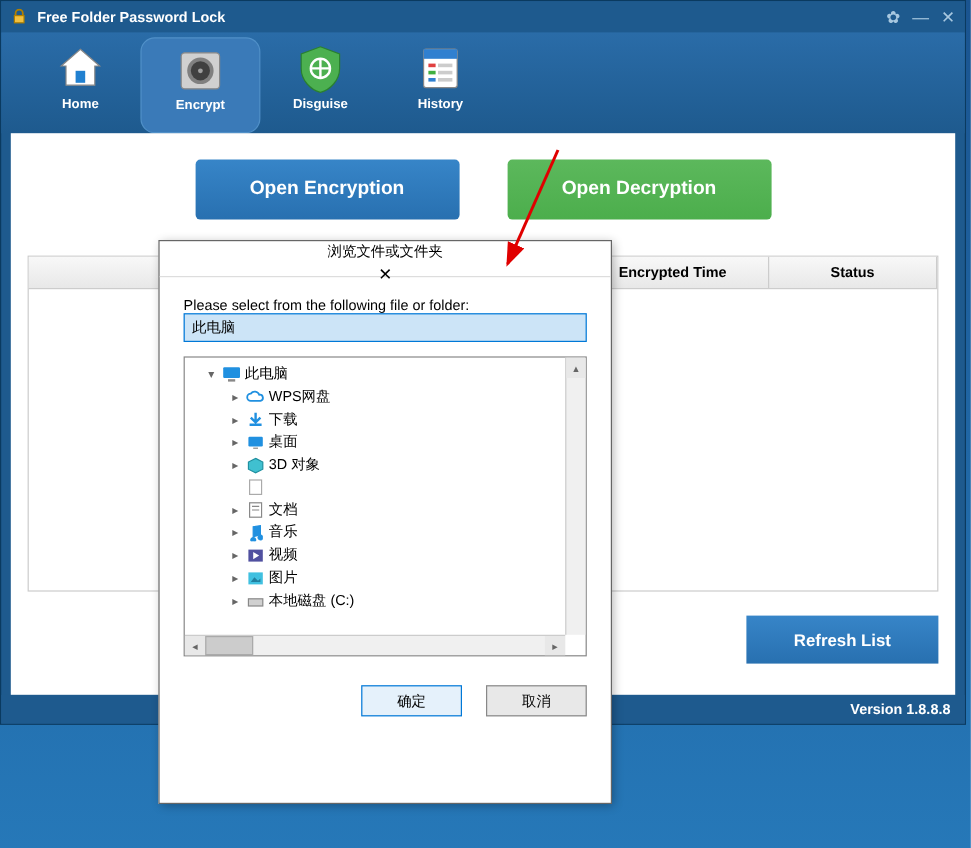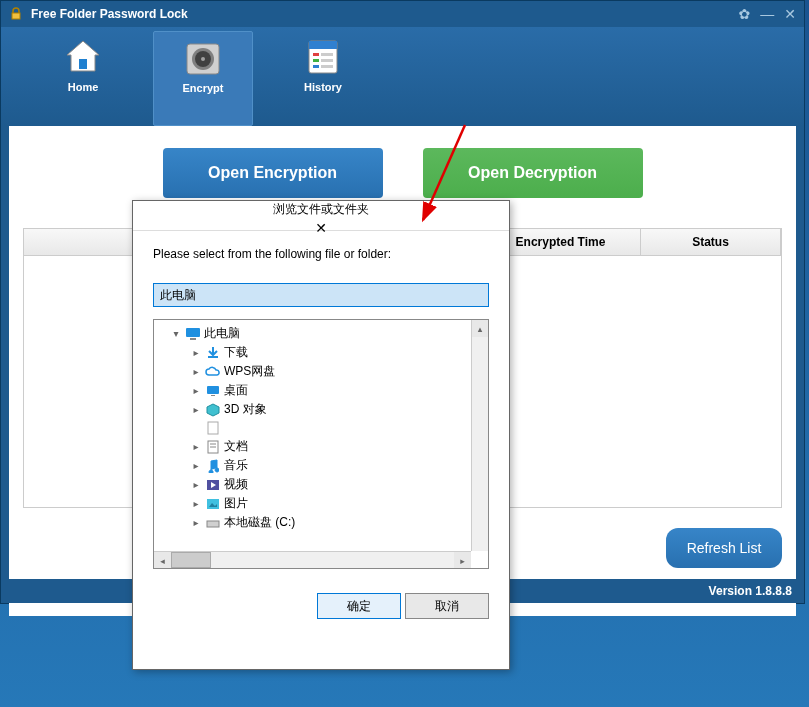--- a/index.html
+++ b/index.html
@@ -6,65 +6,65 @@
     body { width: 809px; height: 707px; background: linear-gradient(to bottom, #1a5490 0%, #2678b8 100%); position: relative; overflow: hidden; }
     
     .app-window { position: absolute; top: 0; left: 0; width: 805px; height: 604px; background: #1e5a8e; border: 1px solid #0a3a60; }
     
     .title-bar { height: 26px; background: #1e5a8e; display: flex; align-items: center; padding: 0 8px; color: #fff; font-size: 12px; }
     .title-bar .lock-icon { width: 14px; height: 14px; margin-right: 8px; display: flex; align-items: center; justify-content: center; }
     .title-bar .title-text { flex: 1; font-weight: bold; }
     .title-bar .win-controls { display: flex; gap: 10px; }
     .title-bar .win-controls span { cursor: pointer; font-size: 14px; color: #a8c8e0; }
     
-    .toolbar { height: 99px; background: linear-gradient(to bottom, #2a6ca8 0%, #1e5a8e 100%); display: flex; padding: 4px 32px 0; gap: 20px; }
+    .toolbar { height: 84px; background: linear-gradient(to bottom, #2a6ca8 0%, #1e5a8e 100%); display: flex; padding: 4px 16px 0; }
     .toolbar-item { width: 100px; display: flex; flex-direction: column; align-items: center; padding: 4px; cursor: pointer; }
-    .toolbar-item.active { background: #3a7ab8; border: 1px solid #5090c8; border-radius: 2px; }
+    .toolbar-item.active { background: #3a7ab8; border: 1px solid #5090c8; border-radius: 12px; }
     .toolbar-icon { width: 44px; height: 44px; display: flex; align-items: center; justify-content: center; }
     .toolbar-label { color: #fff; font-size: 11px; font-weight: bold; margin-top: 2px; }
     
     .content { background: #fff; margin: 0 8px 8px 8px; height: 490px; padding: 14px; position: relative; }
     
     .main-buttons { display: flex; justify-content: center; gap: 40px; margin-top: 8px; margin-bottom: 30px; }
     .big-btn { width: 220px; height: 50px; border: none; border-radius: 4px; font-size: 16px; font-weight: bold; color: #fff; cursor: pointer; }
     .big-btn.blue { background: linear-gradient(to bottom, #3785c8 0%, #2870b0 100%); }
     .big-btn.green { background: linear-gradient(to bottom, #5cb85c 0%, #4cae4c 100%); }
     
     .table-area { border: 1px solid #ccc; height: 280px; }
     .table-header { display: flex; background: linear-gradient(to bottom, #f8f8f8 0%, #e8e8e8 100%); border-bottom: 1px solid #ccc; }
     .table-header .col { padding: 6px 8px; font-size: 12px; font-weight: bold; border-right: 1px solid #ccc; text-align: center; }
     .col-path { flex: 1; }
     .col-time { width: 160px; }
     .col-status { width: 140px; }
     
     .bottom-buttons { display: flex; justify-content: flex-end; gap: 14px; margin-top: 20px; }
-    .action-btn { width: 116px; height: 40px; border: none; border-radius: 12px; background: linear-gradient(to bottom, #3785c8 0%, #2870b0 100%); color: #fff; font-size: 14px; font-weight: normal; cursor: pointer; }
+    .action-btn { width: 160px; height: 40px; border: none; border-radius: 0; background: linear-gradient(to bottom, #3785c8 0%, #2870b0 100%); color: #fff; font-size: 14px; font-weight: bold; cursor: pointer; }
     
     .version-bar { position: absolute; bottom: 0; left: 0; right: 0; height: 24px; background: #1e5a8e; color: #fff; font-size: 12px; font-weight: bold; display: flex; align-items: center; justify-content: flex-end; padding-right: 12px; }
     
     
     .dialog { position: absolute; left: 132px; top: 200px; width: 378px; height: 470px; background: #fff; border: 1px solid #666; box-shadow: 2px 2px 8px rgba(0,0,0,0.3); z-index: 100; }
     .dialog-title { height: 30px; display: flex; align-items: center; justify-content: space-between; padding: 0 8px; border-bottom: 1px solid #ddd; font-size: 12px; flex-direction: column; }
     .dialog-close { cursor: pointer; font-size: 14px; padding: 2px 8px; }
     .dialog-body { padding: 16px 20px; }
-    .dialog-prompt { font-size: 12px; margin-bottom: 22px; }
+    .dialog-prompt { font-size: 12px; }
     .dialog-input { width: 100%; height: 24px; border: 1px solid #0078d7; padding: 0 6px; font-size: 12px; background: #cce4f7; }
     .tree { border: 1px solid #888; height: 250px; margin-top: 12px; overflow: hidden; position: relative; font-size: 12px; }
     .tree-inner { padding: 4px; overflow-y: auto; height: 232px; }
     .tree-item { display: flex; align-items: center; padding: 1px 0; cursor: pointer; }
     .tree-expand { width: 12px; text-align: center; color: #666; font-size: 10px; }
     .tree-expand.down::before { content: "▾"; }
     .tree-expand.right::before { content: "▸"; }
     .tree-icon { width: 18px; height: 16px; margin: 0 2px; display: flex; align-items: center; justify-content: center; }
     .tree-scroll-h { position: absolute; bottom: 0; left: 0; right: 17px; height: 17px; background: #f0f0f0; border-top: 1px solid #ccc; display: flex; }
     .tree-scroll-h .thumb { width: 40px; height: 100%; background: #ccc; border: 1px solid #aaa; }
     .tree-scroll-h .arrow { width: 17px; height: 17px; background: #e8e8e8; display:flex;align-items:center;justify-content:center;font-size:9px;color:#666; }
     .tree-scroll-v { position: absolute; right: 0; top: 0; bottom: 17px; width: 17px; background: #f0f0f0; border-left: 1px solid #ccc; }
     .tree-scroll-v .arrow { height: 17px; width:100%; background: #e8e8e8; display:flex;align-items:center;justify-content:center;font-size:9px;color:#666; }
-    .dialog-buttons { display: flex; justify-content: flex-end; gap: 4px; margin-top: 24px; }
+    .dialog-buttons { display: flex; justify-content: flex-end; gap: 20px; margin-top: 24px; }
     .dlg-btn { width: 84px; height: 26px; border: 1px solid #888; background: #e8e8e8; font-size: 12px; cursor: pointer; }
     .dlg-btn.primary { border: 1px solid #0078d7; background: #e5f1fb; }
     
     .watermark { position: absolute; left: 270px; top: 320px; font-size: 38px; color: rgba(100,100,100,0.25); font-weight: 300; pointer-events: none; z-index: 50; text-align: center; }
     .watermark .wm-icon { display: inline-block; width: 50px; height: 50px; background: rgba(100,100,100,0.15); border-radius: 6px 6px 0 0; position: relative; vertical-align: middle; }
     .watermark .wm-sub { font-size: 18px; letter-spacing: 1px; }
     
     .red-arrow { position: absolute; left: 405px; top: 115px; z-index: 110; pointer-events: none; }
     
     .indent-1 { padding-left: 12px; }
@@ -106,20 +106,31 @@
             <circle cx="22" cy="23" r="11" fill="#808080"></circle>
             <circle cx="22" cy="23" r="8" fill="#404040"></circle>
             <circle cx="22" cy="23" r="2" fill="#a0a0a0"></circle>
           </svg>
       </div>
       <span class="toolbar-label">Encrypt</span>
     </div>
     <div class="toolbar-item">
       <div class="toolbar-icon">
         <svg width="44" height="44" viewBox="0 0 44 44">
+            <path d="M22 4 L38 10 V22 C38 32 30 40 22 42 C14 40 6 32 6 22 V10 Z" fill="#4cb050" stroke="#2a8030"></path>
+            <circle cx="22" cy="22" r="8" fill="none" stroke="#fff" stroke-width="2"></circle>
+            <line x1="14" y1="22" x2="30" y2="22" stroke="#fff" stroke-width="2"></line>
+            <line x1="22" y1="14" x2="22" y2="30" stroke="#fff" stroke-width="2"></line>
+          </svg>
+      </div>
+      <span class="toolbar-label">Disguise</span>
+    </div>
+    <div class="toolbar-item">
+      <div class="toolbar-icon">
+        <svg width="44" height="44" viewBox="0 0 44 44">
             <rect x="8" y="6" width="28" height="32" rx="2" fill="#fff" stroke="#888"></rect>
             <rect x="8" y="6" width="28" height="8" fill="#3080d0"></rect>
             <rect x="12" y="18" width="6" height="3" fill="#e04040"></rect>
             <rect x="20" y="18" width="12" height="3" fill="#ccc"></rect>
             <rect x="12" y="24" width="6" height="3" fill="#40b040"></rect>
             <rect x="20" y="24" width="12" height="3" fill="#ccc"></rect>
             <rect x="12" y="30" width="6" height="3" fill="#3080d0"></rect>
             <rect x="20" y="30" width="12" height="3" fill="#ccc"></rect>
           </svg>
       </div>
@@ -183,34 +194,34 @@
               <svg width="16" height="14">
                 <rect x="1" y="1" width="14" height="9" fill="#2090e0" rx="1"></rect>
                 <rect x="5" y="11" width="6" height="2" fill="#888"></rect>
               </svg>
             </span>
           <span>此电脑</span>
         </div>
         <div class="tree-item indent-2">
           <span class="tree-expand right"></span>
           <span class="tree-icon">
+              <svg width="16" height="12">
+                <path d="M4 9 a3 3 0 0 1 0-6 a4 4 0 0 1 7 1 a2.5 2.5 0 0 1 1 5 Z" fill="none" stroke="#2090e0" stroke-width="1.5"></path>
+              </svg>
+            </span>
+          <span>WPS网盘</span>
+        </div>
+        <div class="tree-item indent-2">
+          <span class="tree-expand right"></span>
+          <span class="tree-icon">
               <svg width="14" height="14">
                 <path d="M7 1 V8 M3 5 L7 9 L11 5 M2 11 H12" stroke="#2090e0" stroke-width="2" fill="none"></path>
               </svg>
             </span>
           <span>下载</span>
-        </div>
-        <div class="tree-item indent-2">
-          <span class="tree-expand right"></span>
-          <span class="tree-icon">
-              <svg width="16" height="12">
-                <path d="M4 9 a3 3 0 0 1 0-6 a4 4 0 0 1 7 1 a2.5 2.5 0 0 1 1 5 Z" fill="none" stroke="#2090e0" stroke-width="1.5"></path>
-              </svg>
-            </span>
-          <span>WPS网盘</span>
         </div>
         <div class="tree-item indent-2">
           <span class="tree-expand right"></span>
           <span class="tree-icon">
               <svg width="14" height="12">
                 <rect x="1" y="1" width="12" height="8" fill="#2090e0" rx="1"></rect>
                 <rect x="5" y="10" width="4" height="1" fill="#888"></rect>
               </svg>
             </span>
           <span>桌面</span>

